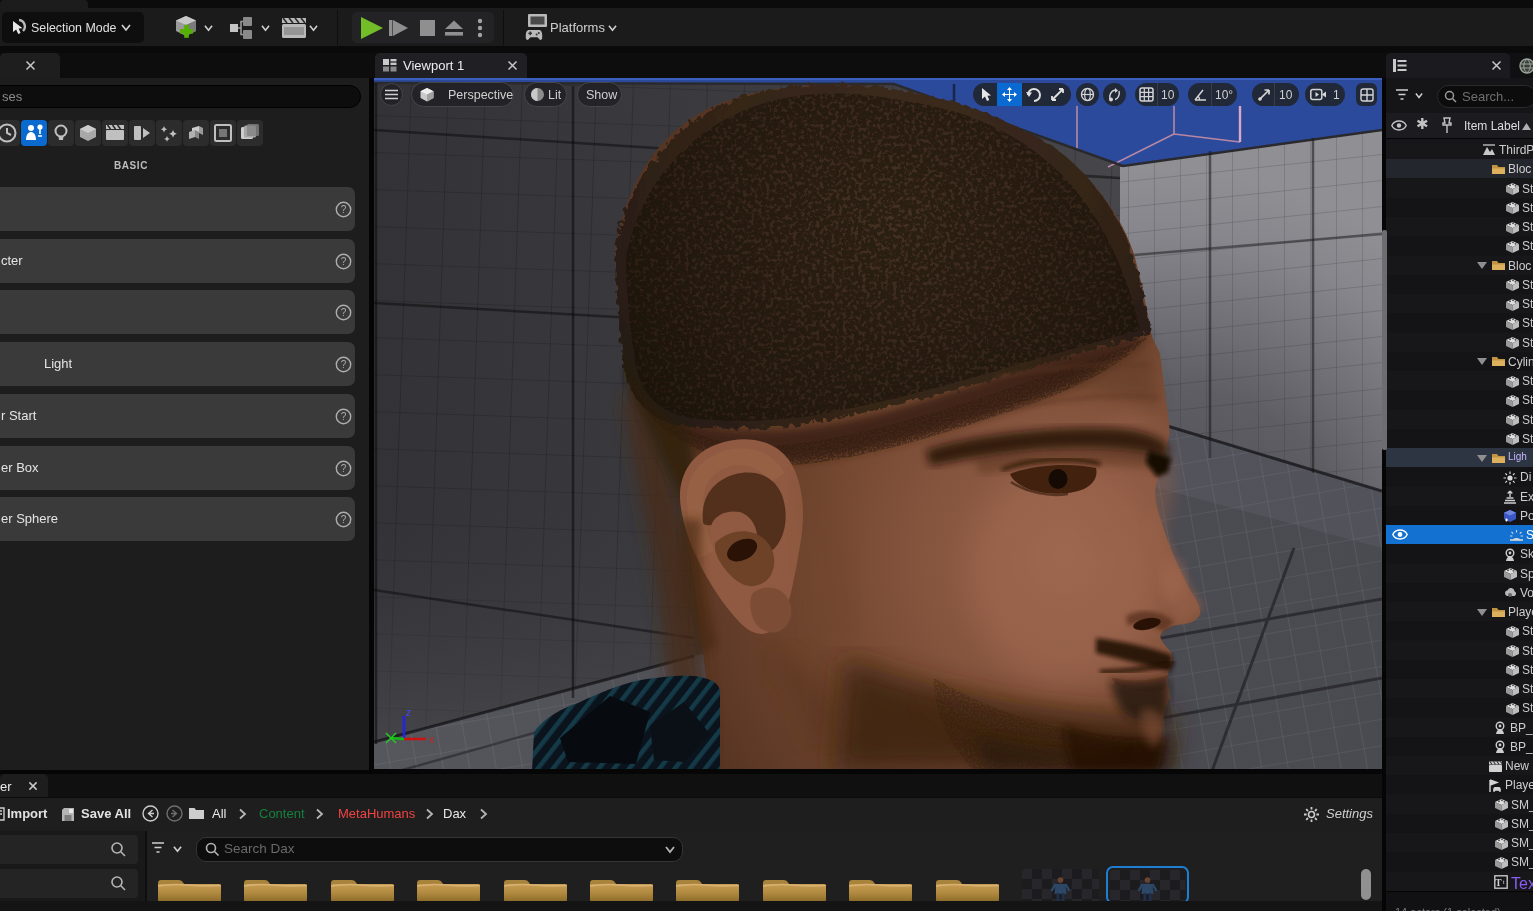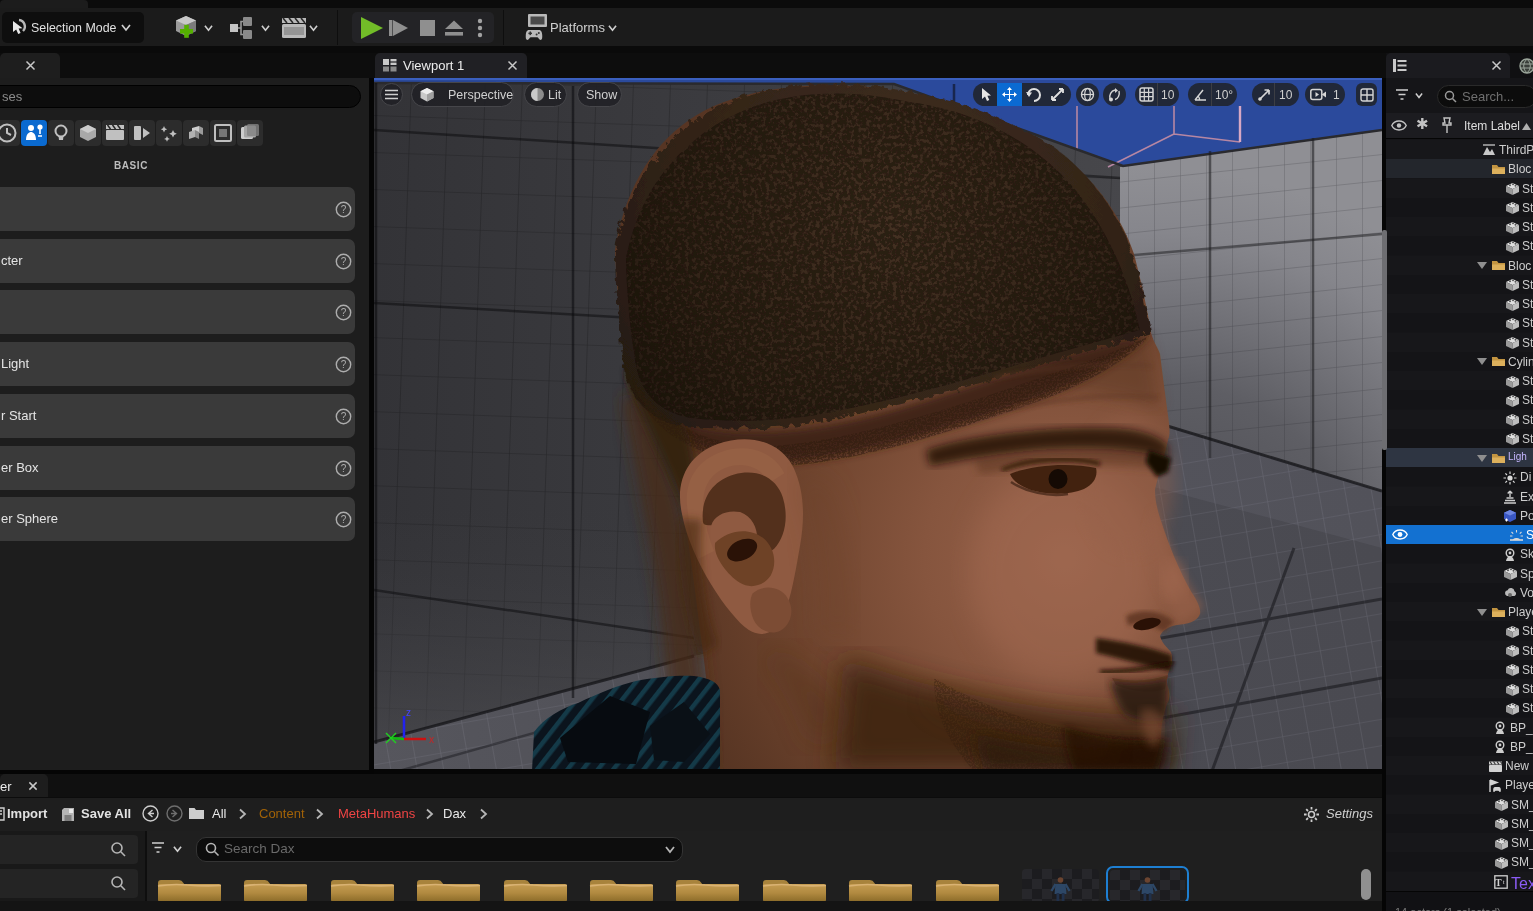--- a/index.html
+++ b/index.html
@@ -192,21 +192,21 @@
 <svg class="abs" style="left:335px;top:253px" width="17" height="17" viewBox="0 0 17 17">
     <circle cx="8.5" cy="8.5" r="7.2" fill="none" stroke="#adadad" stroke-width="1.4"></circle>
     <text x="8.5" y="12" font-size="10" font-family="Liberation Sans" fill="#adadad" text-anchor="middle">?</text>
   </svg>
 <div class="abs" style="left:-30px;top:290px;width:385px;height:44px;background:#3a3a3a;border-radius:7px;"></div>
 <svg class="abs" style="left:335px;top:304px" width="17" height="17" viewBox="0 0 17 17">
     <circle cx="8.5" cy="8.5" r="7.2" fill="none" stroke="#adadad" stroke-width="1.4"></circle>
     <text x="8.5" y="12" font-size="10" font-family="Liberation Sans" fill="#adadad" text-anchor="middle">?</text>
   </svg>
 <div class="abs" style="left:-30px;top:342px;width:385px;height:44px;background:#3a3a3a;border-radius:7px;"></div>
-<div class="abs" style="left:1px;top:356px;font-size:13px;color:#e4e4e4;">Light</div>
+<div class="abs" style="left:1px;top:356px;font-size:13px;color:#e4e4e4;padding-left:43px;">Light</div>
 <svg class="abs" style="left:335px;top:356px" width="17" height="17" viewBox="0 0 17 17">
     <circle cx="8.5" cy="8.5" r="7.2" fill="none" stroke="#adadad" stroke-width="1.4"></circle>
     <text x="8.5" y="12" font-size="10" font-family="Liberation Sans" fill="#adadad" text-anchor="middle">?</text>
   </svg>
 <div class="abs" style="left:-30px;top:394px;width:385px;height:44px;background:#3a3a3a;border-radius:7px;"></div>
 <div class="abs" style="left:1px;top:408px;font-size:13px;color:#e4e4e4;">r Start</div>
 <svg class="abs" style="left:335px;top:408px" width="17" height="17" viewBox="0 0 17 17">
     <circle cx="8.5" cy="8.5" r="7.2" fill="none" stroke="#adadad" stroke-width="1.4"></circle>
     <text x="8.5" y="12" font-size="10" font-family="Liberation Sans" fill="#adadad" text-anchor="middle">?</text>
   </svg>
@@ -911,21 +911,21 @@
     <path d="M10.5 5 L6.5 8.5 L10.5 12 M6.5 8.5 H12" stroke="#cdcdcd" stroke-width="1.4" fill="none"></path>
   </svg>
 <svg class="abs" style="left:166px;top:805px" width="17" height="17" viewBox="0 0 17 17">
     <circle cx="8.5" cy="8.5" r="7.5" fill="none" stroke="#6e6e6e" stroke-width="1.4"></circle>
     <path d="M6.5 5 L10.5 8.5 L6.5 12 M5 8.5 H10.5" stroke="#6e6e6e" stroke-width="1.4" fill="none"></path>
   </svg>
 <svg class="abs" style="left:188px;top:806px" width="17" height="14" viewBox="0 0 17 14">
     <path d="M1 2 L6.5 2 L8 4 L16 4 L16 13 L1 13 Z" fill="#cdcdcd"></path>
   </svg>
 <div class="abs txt" style="left:212px;top:806px;color:#e8e8e8;">All</div>
-<div class="abs txt" style="left:259px;top:806px;color:#a16207;">Content</div>
+<div class="abs txt" style="left:259px;top:806px;color:#15803d;">Content</div>
 <div class="abs txt" style="left:338px;top:806px;color:#ef4444;">MetaHumans</div>
 <div class="abs txt" style="left:443px;top:806px;color:#e8e8e8;">Dax</div>
 <svg class="abs" style="left:238px;top:808px" width="9" height="12" viewBox="0 0 9 12">
     <path d="M2 1.5 L7 6 L2 10.5" fill="none" stroke="#b5b5b5" stroke-width="1.8"></path>
   </svg>
 <svg class="abs" style="left:315px;top:808px" width="9" height="12" viewBox="0 0 9 12">
     <path d="M2 1.5 L7 6 L2 10.5" fill="none" stroke="#b5b5b5" stroke-width="1.8"></path>
   </svg>
 <svg class="abs" style="left:425px;top:808px" width="9" height="12" viewBox="0 0 9 12">
     <path d="M2 1.5 L7 6 L2 10.5" fill="none" stroke="#b5b5b5" stroke-width="1.8"></path>

